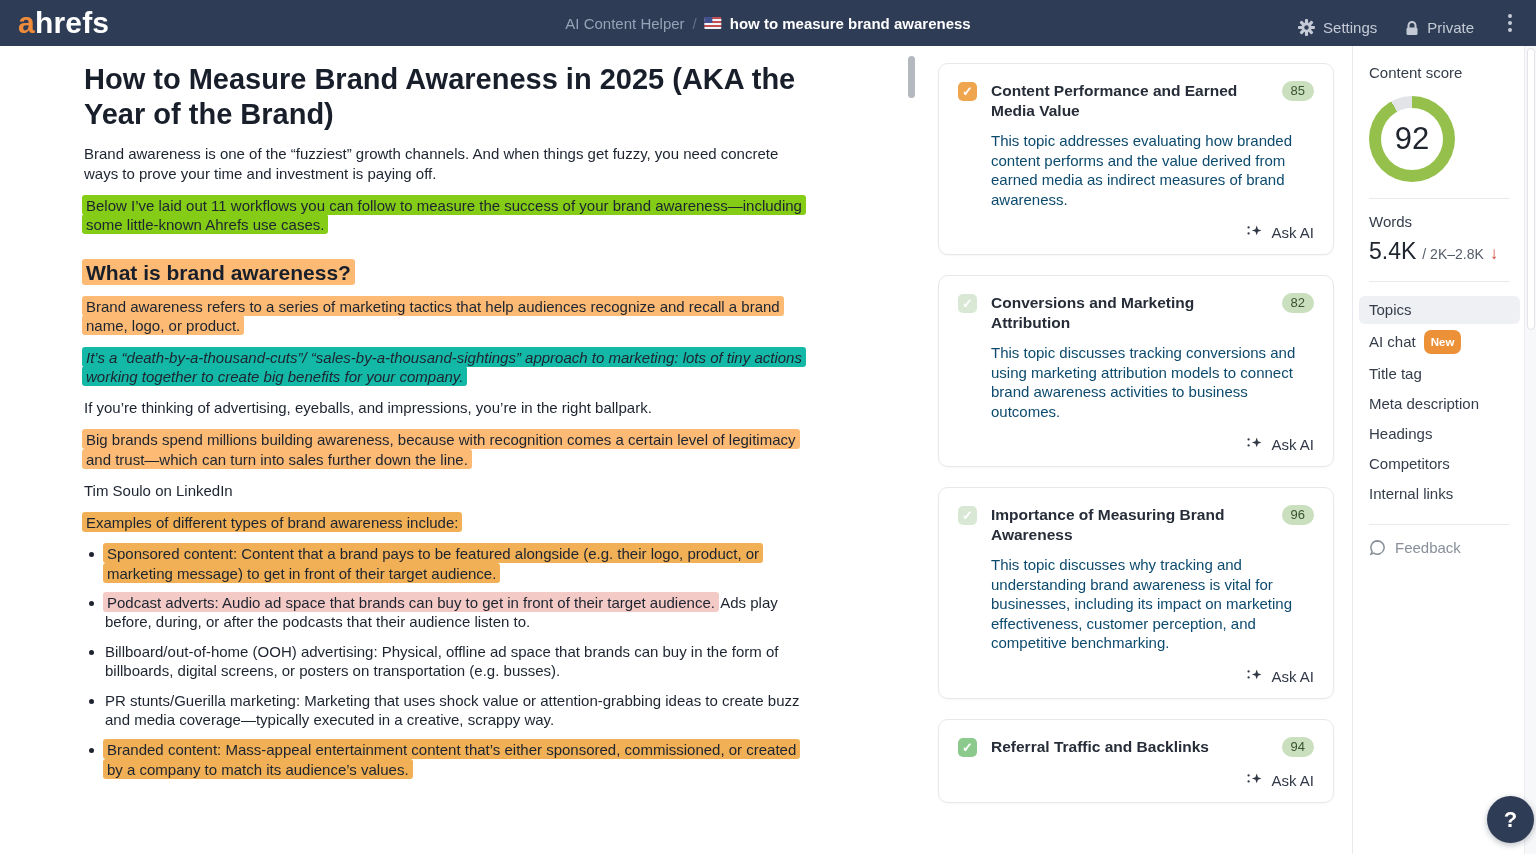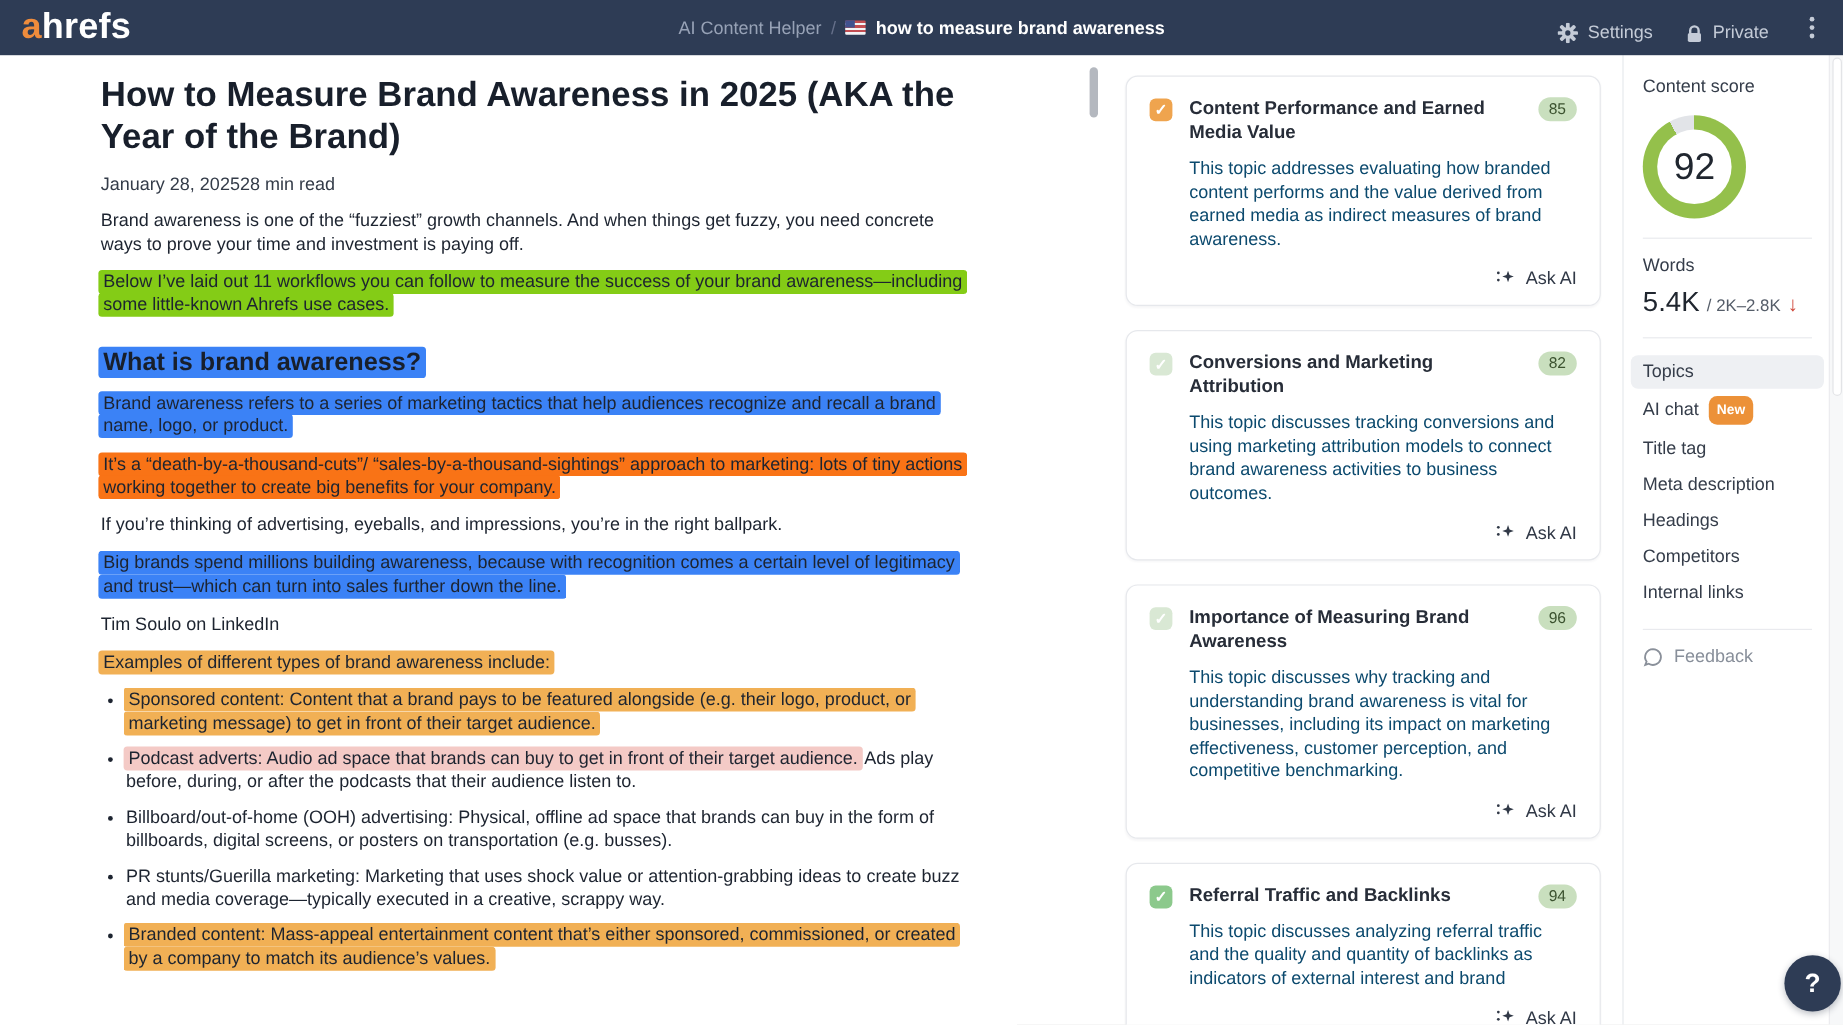--- a/index.html
+++ b/index.html
@@ -38,22 +38,22 @@
   h1.article-title { font-size:29px; line-height:35px; font-weight:700; color:#181f2b; margin-top:0; }
   .byline { margin-top:13px; font-size:15px; color:#343c49; }
   .article-body { margin-top:4px; }
   .article-body p { font-size:15px; line-height:19.5px; margin-top:12px; color:#1d2430; }
   .article-body h2 { font-size:21px; line-height:24px; font-weight:700; color:#181f2b; margin-top:26px; }
   .article-body ul { margin-top:12px; padding-left:21px; }
   .article-body li { font-size:15px; line-height:19.5px; margin-top:10px; color:#1d2430; }
   .hl { padding:1.5px 4px; border-radius:3px; margin:0 -2px;
         -webkit-box-decoration-break:clone; box-decoration-break:clone; }
   .hl-blue   { background:#84cc16; }
-  .hl-olive  { background:#3b82f6; }
-  .hl-mint   { background:#f97316; }
+  .hl-olive  { background:#fdba74; }
+  .hl-mint   { background:#14b8a6;font-style:italic; }
   .hl-orange { background:#f1b055; }
   .hl-pink   { background:#f4cac6; }
   
   .cards-col { width:430px; padding:17px 18px 0 16px; }
   .card {
     border:1px solid #e6e8ec; border-radius:10px; background:#fff;
     padding:17px 19px 13px 19px; margin-bottom:20px; box-shadow:0 1px 2px rgba(20,30,50,.04);
     cursor:pointer;
   }
   .card-head { display:flex; align-items:flex-start; gap:14px; }
@@ -149,21 +149,20 @@
           <i></i>
         </div>
     </div>
   </header>
 
   <div class="body-row">
 
     <main class="content">
       <div class="content-scrollbar"></div>
       <h1 class="article-title">How to Measure Brand Awareness in 2025 (AKA the Year of the Brand)</h1>
-      <div class="byline"><span>January 28, 2025</span><span>28 min read</span></div>
       <div class="article-body">
           <p><span>Brand awareness is one of the “fuzziest” growth channels. And when things get fuzzy, you need concrete ways to prove your time and investment is paying off.</span></p>
           <p><span class="hl hl-blue">Below I’ve laid out 11 workflows you can follow to measure the success of your brand awareness—including some little-known Ahrefs use cases.</span></p>
           <h2><span class="hl hl-olive">What is brand awareness?</span></h2>
           <p><span class="hl hl-olive">Brand awareness refers to a series of marketing tactics that help audiences recognize and recall a brand name, logo, or product.</span></p>
           <p><span class="hl hl-mint">It’s a “death-by-a-thousand-cuts”/ “sales-by-a-thousand-sightings” approach to marketing: lots of tiny actions working together to create big benefits for your company.</span></p>
           <p><span>If you’re thinking of advertising, eyeballs, and impressions, you’re in the right ballpark.</span></p>
           <p><span class="hl hl-olive">Big brands spend millions building awareness, because with recognition comes a certain level of legitimacy and trust—which can turn into sales further down the line.</span></p>
           <p><span>Tim Soulo on LinkedIn</span></p>
           <p><span class="hl hl-orange">Examples of different types of brand awareness include:</span></p>
@@ -243,21 +242,20 @@
   </div>
 
   <div class="card">
     <div class="card-head">
       <span class="cb cb-green">
                 <span>✓</span>
               </span>
       <span class="card-title">Referral Traffic and Backlinks</span>
       <span class="badge">94</span>
     </div>
-    <p class="card-desc">This topic discusses analyzing referral traffic and the quality and quantity of backlinks as indicators of external interest and brand</p>
     <div class="ask-ai">
       <span>
         <svg width="17" height="17" viewBox="0 0 17 17" fill="#313947">
           <path d="M10.7 1.6l1.25 3.55 3.55 1.25-3.55 1.25-1.25 3.55-1.25-3.55-3.55-1.25 3.55-1.25z"></path>
           <circle cx="2.6" cy="3.4" r="1.15"></circle>
           <circle cx="2.6" cy="9.4" r="1.15"></circle>
         </svg>
       </span>
       <span class="ask-label">Ask AI</span>
     </div>

